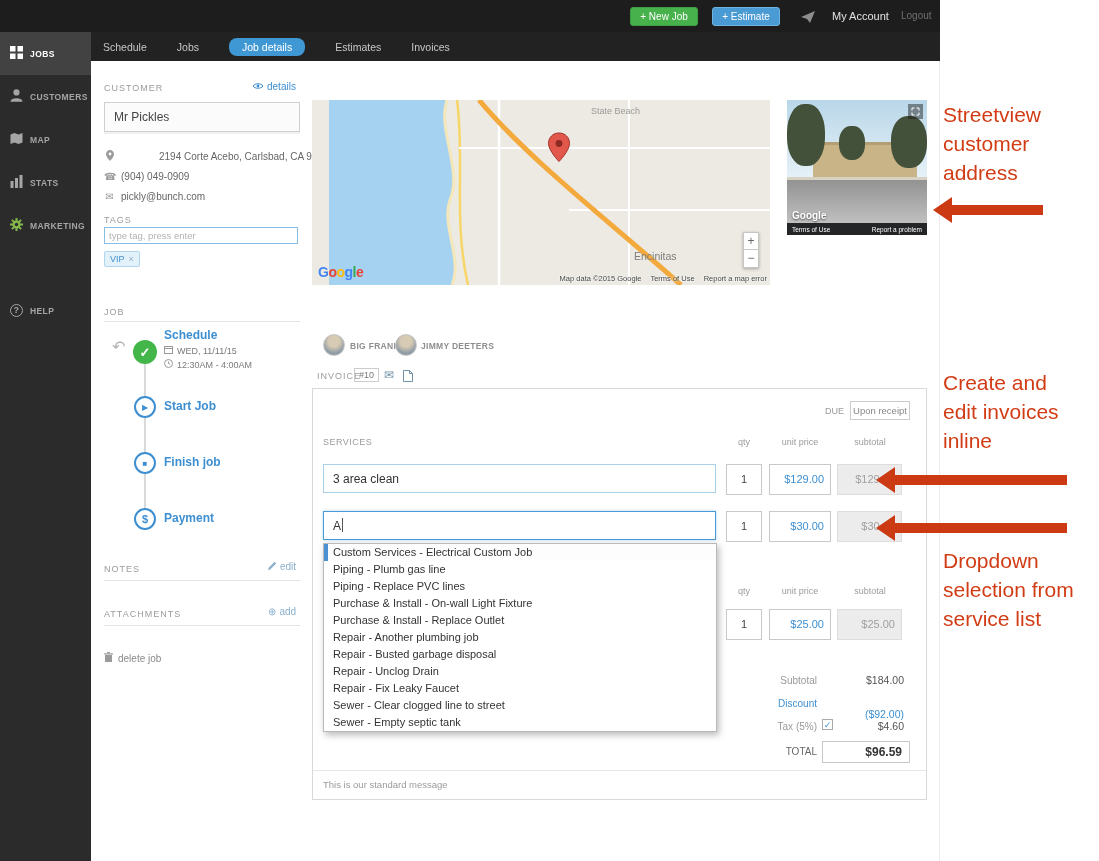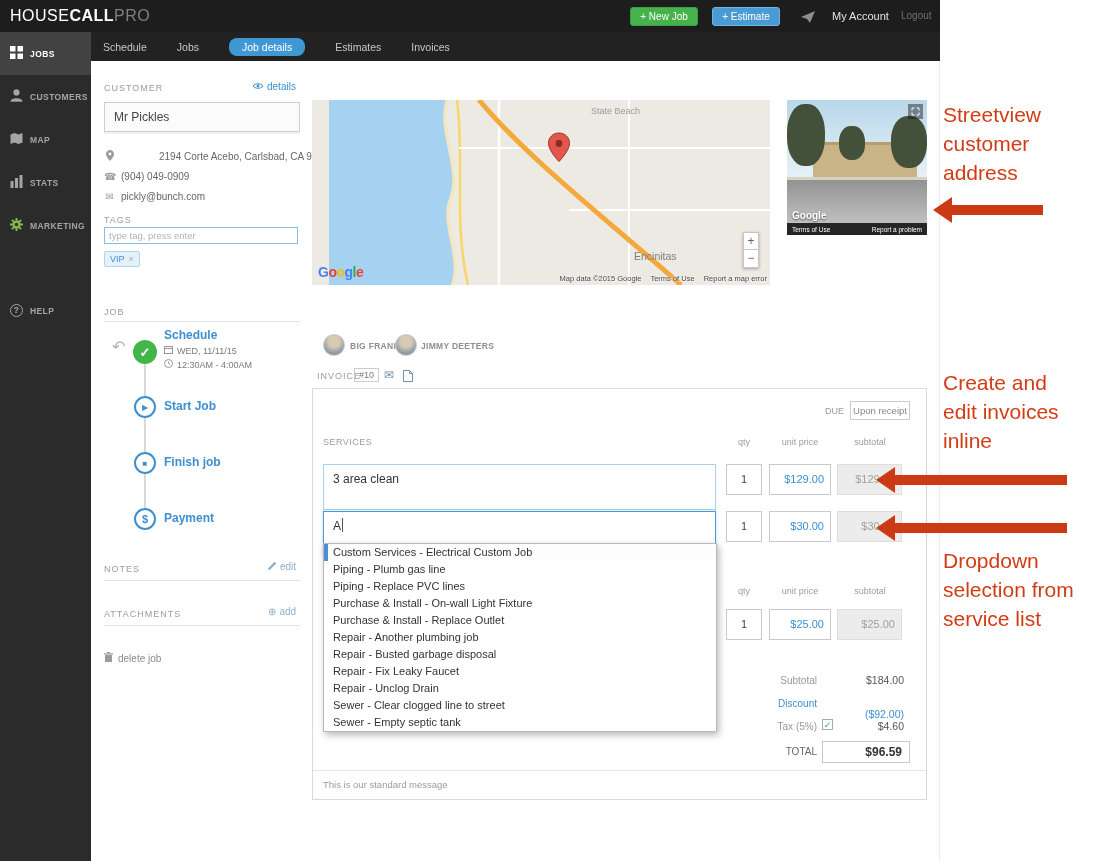--- a/index.html
+++ b/index.html
@@ -80,21 +80,21 @@
   .inv-label { position:absolute; left:317px; top:371px; font-size:9px; color:#9b9b9b; letter-spacing:1px; }
   .inv-num { position:absolute; left:354px; top:368px; border:1px solid #ccc; font-size:9px; color:#777; padding:1px 4px; }
   .inv-ic { position:absolute; color:#7191a6; }
 
   
   .panel { position:absolute; left:312px; top:388px; width:615px; height:412px; border:1px solid #d9d9d9; background:#fff; }
   .due-label { position:absolute; left:512px; top:17px; font-size:9px; color:#999; }
   .due-box { position:absolute; left:537px; top:12px; width:60px; height:19px; border:1px solid #ccc; font-size:9.5px; color:#888; text-align:center; line-height:17px; }
   .svc-label { position:absolute; left:10px; top:48px; font-size:9px; color:#9b9b9b; letter-spacing:.5px; }
   .colhead { position:absolute; font-size:9px; color:#9b9b9b; transform:translateX(-50%); white-space:nowrap; }
-  .inp-name { position:absolute; left:10px; width:393px; height:46px; border:1px solid #a9cfe9; background:#fff; font-size:12px; color:#333; line-height:29px; padding-left:9px; }
+  .inp-name { position:absolute; left:10px; width:393px; height:29px; border:1px solid #a9cfe9; background:#fff; font-size:12px; color:#333; line-height:29px; padding-left:9px; }
   .inp-name.focused { border:1px solid #4a9ad6; box-shadow:0 0 3px rgba(74,154,214,.4); }
   .caret { display:inline-block; width:1px; height:14px; background:#555; vertical-align:-2px; margin-left:1px; }
   .box-qty { position:absolute; left:413px; width:36px; height:31px; border:1px solid #c9c9c9; font-size:11px; color:#444; text-align:center; line-height:29px; }
   .box-price { position:absolute; left:456px; width:62px; height:31px; border:1px solid #c9c9c9; font-size:11px; color:#3d8fd1; text-align:right; line-height:29px; padding-right:6px; }
   .box-sub { position:absolute; left:524px; width:65px; height:31px; border:1px solid #ddd; background:#ececec; font-size:11px; color:#a0a0a0; text-align:right; line-height:29px; padding-right:6px; }
   .dropdown { position:absolute; left:10px; top:154px; width:394px; background:#fff; border:1px solid #b9b9b9; box-shadow:2px 3px 7px rgba(0,0,0,.28); z-index:5; }
   .dd-item { height:17px; line-height:17px; padding-left:9px; font-size:11px; color:#333; white-space:nowrap; }
   .dd-item.active { box-shadow:inset 4px 0 0 #4a90d2; background:#fdfdfd; }
   .tot-label { position:absolute; right:109px; font-size:10px; color:#999; white-space:nowrap; }
   .tot-value { position:absolute; right:22px; font-size:10.5px; color:#555; }
@@ -109,23 +109,20 @@
   .arrow { position:absolute; height:26px; z-index:20; }
   .arrow .head { position:absolute; left:0; top:0; width:0; height:0; border-top:13px solid transparent; border-bottom:13px solid transparent; border-right:19px solid #cc3a14; }
   .arrow .tail { position:absolute; left:17px; top:8px; bottom:8px; right:0; background:#cc3a14; }
 </style>
 </head>
 <body>
 
 <div class="page">
 
   <div class="topbar">
-    <div class="logo">
-      <span class="l1">HOUSE</span><span class="l2">CALL</span><span class="l3">PRO</span>
-    </div>
     <div class="btn-newjob">+ New Job</div>
     <div class="btn-estimate">+ Estimate</div>
     <span class="dispatch">
       <svg width="15" height="13">
           <path d="M0 6 L14 0 L9 12 L6 8 Z" fill="#8d8d8d"></path>
         </svg>
     </span>
     <div class="myaccount">My Account</div>
     <div class="logout">Logout</div>
   </div>
@@ -377,22 +374,22 @@
     <div class="box-sub" style="top:220px;">$25.00</div>
 
     <div class="dropdown">
       <div class="dd-item active">Custom Services - Electrical Custom Job</div>
       <div class="dd-item">Piping - Plumb gas line</div>
       <div class="dd-item">Piping - Replace PVC lines</div>
       <div class="dd-item">Purchase &amp; Install - On-wall Light Fixture</div>
       <div class="dd-item">Purchase &amp; Install - Replace Outlet</div>
       <div class="dd-item">Repair - Another plumbing job</div>
       <div class="dd-item">Repair - Busted garbage disposal</div>
+      <div class="dd-item">Repair - Unclog Drain</div>
       <div class="dd-item">Repair - Fix Leaky Faucet</div>
-      <div class="dd-item">Repair - Unclog Drain</div>
       <div class="dd-item">Sewer - Clear clogged line to street</div>
       <div class="dd-item">Sewer - Empty septic tank</div>
     </div>
 
     <div class="tot-label" style="top:286px;">Subtotal</div>
     <div class="tot-value" style="top:285px;">$184.00</div>
     <div class="tot-label blue-amt" style="top:309px;">Discount</div>
     <div class="tot-value blue-amt" style="top:296px;margin-top:23px;">($92.00)</div>
     <div class="tot-label" style="top:332px;">Tax (5%)</div>
     <div class="tax-check">✓</div>

